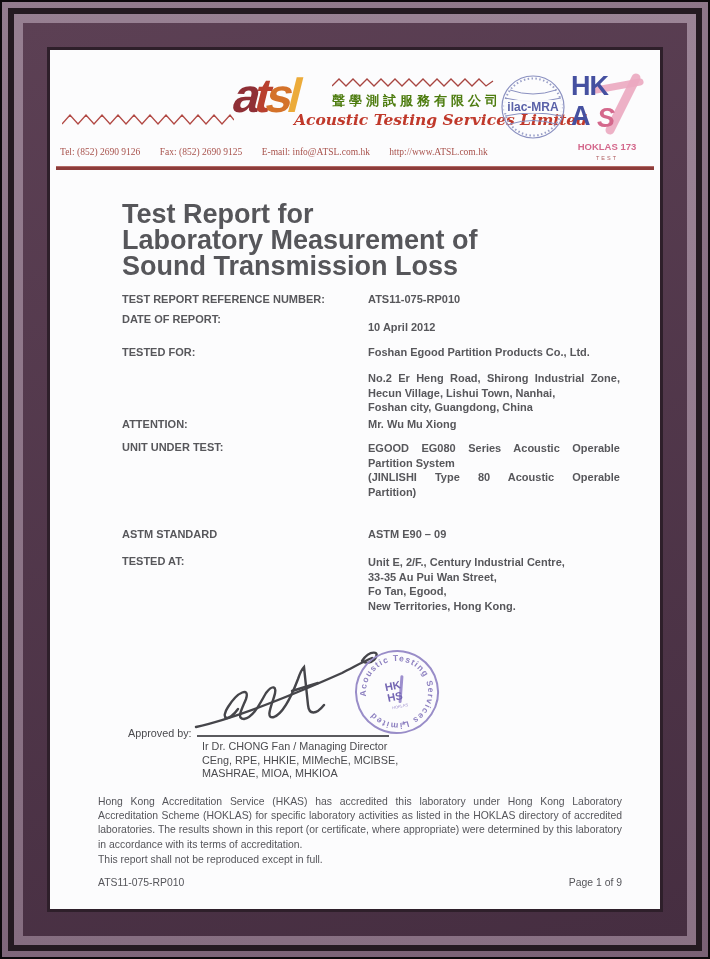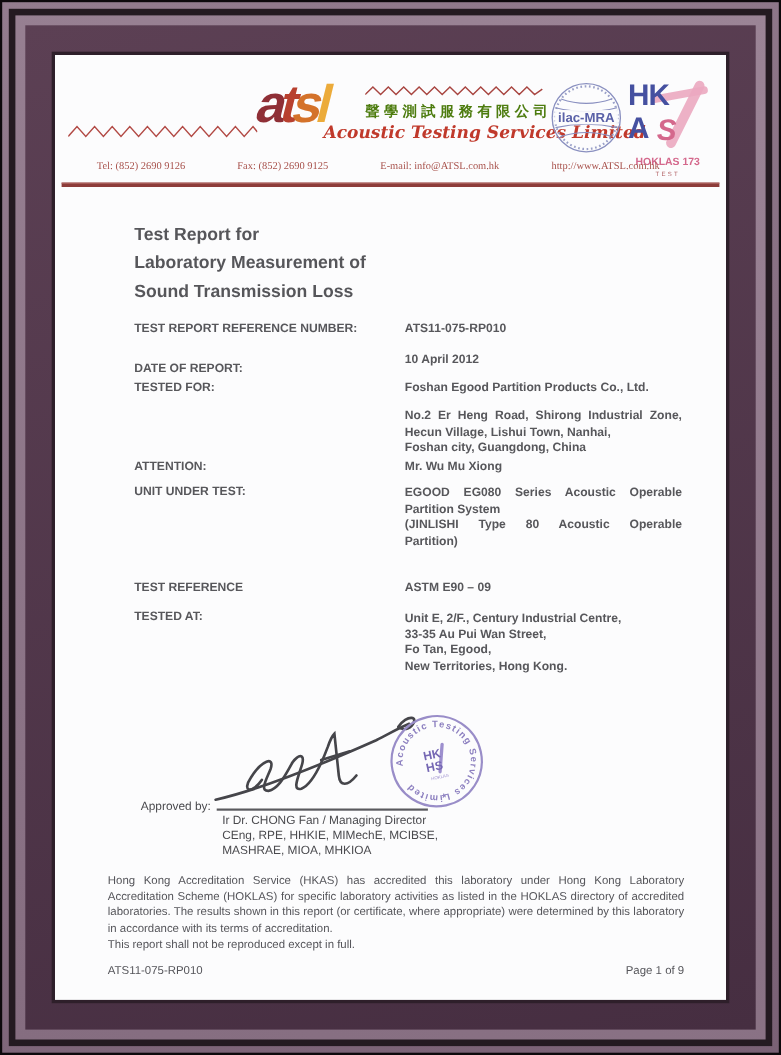--- a/index.html
+++ b/index.html
@@ -10,28 +10,28 @@
   .f3{box-sizing:border-box;width:100%;height:100%;background:#241a21;padding:6px;}
   .f4{box-sizing:border-box;width:100%;height:100%;background:linear-gradient(200deg,#9b8496,#856d80);padding:9px;}
   .f5{box-sizing:border-box;width:100%;height:100%;background:linear-gradient(165deg,#5c4054,#462e41);padding:24px;}
   .f6{box-sizing:border-box;width:100%;height:100%;background:#2e1f2a;padding:3px;}
   .paper{box-sizing:border-box;position:relative;width:100%;height:100%;background:#fcfcfd;color:#57575b;}
   .abs{position:absolute;}
   
   .hdr-serif{font-family:"Liberation Serif",serif;color:#a8524c;}
   .addr{left:10px;top:84px;font-size:9.5px;letter-spacing:.1px;white-space:nowrap;}
   .telrow{left:10px;top:97px;font-size:9.5px;white-space:nowrap;}
-  .telrow span{margin-right:17px;margin-left:28px;}
+  .telrow span{margin-right:17px;}
   .rule{left:6px;top:116px;width:598px;height:3px;background:#8d3c3a;border-top:1px solid #b26a66;}
   .atsl{left:184px;top:18px;height:58px;transform:skewX(-14deg);font-weight:bold;font-size:48px;line-height:56px;letter-spacing:-5px;}
   .atsl span{display:inline-block;}
   .cn{left:282px;top:42px;font-size:13px;font-weight:bold;letter-spacing:4px;color:#4d7c0f;white-space:nowrap;}
   .en-script{left:244px;top:60px;font-family:"DejaVu Serif",serif;font-style:italic;font-weight:bold;font-size:15.5px;color:#c0392b;white-space:nowrap;}
   
-  .title{left:72px;top:151px;font-size:16px;font-weight:bold;color:#56565a;line-height:26px;}
+  .title{left:72px;top:151px;font-size:27px;font-weight:bold;color:#56565a;line-height:26px;}
   
   .lab{position:absolute;left:72px;font-size:11px;font-weight:bold;white-space:nowrap;color:#57575b;}
   .val{position:absolute;left:318px;font-size:11px;font-weight:bold;white-space:nowrap;color:#57575b;}
   .valblock{position:absolute;left:318px;width:252px;font-size:11px;font-weight:bold;color:#57575b;}
   .vline{line-height:14.5px;}
   .j{text-align:justify;text-align-last:justify;}
   
   .approved{left:78px;top:677px;font-size:10.8px;color:#4a4a4e;}
   .sigline{left:147px;top:685px;width:192px;height:2px;background:#5a5a5e;}
   .signame{left:152px;top:690px;font-size:10.8px;line-height:13.6px;color:#4a4a4e;}
@@ -98,21 +98,21 @@
 
         <div class="abs title">
           <div>Test Report for</div>
           <div>Laboratory Measurement of</div>
           <div>Sound Transmission Loss</div>
         </div>
 
         <div class="lab" style="top:243px">TEST REPORT REFERENCE NUMBER:</div>
         <div class="val" style="top:243px">ATS11-075-RP010</div>
 
-        <div class="lab" style="top:279px">DATE OF REPORT:</div>
+        <div class="lab" style="top:263px">DATE OF REPORT:</div>
         <div class="val" style="top:271px">10 April 2012</div>
 
         <div class="lab" style="top:296px">TESTED FOR:</div>
         <div class="val" style="top:296px">Foshan Egood Partition Products Co., Ltd.</div>
 
         <div class="valblock" style="top:321px">
           <div class="vline j">No.2 Er Heng Road, Shirong Industrial Zone,</div>
           <div class="vline">Hecun Village, Lishui Town, Nanhai,</div>
           <div class="vline">Foshan city, Guangdong, China</div>
         </div>
@@ -121,21 +121,21 @@
         <div class="val" style="top:368px">Mr. Wu Mu Xiong</div>
 
         <div class="lab" style="top:391px">UNIT UNDER TEST:</div>
         <div class="valblock" style="top:391px">
           <div class="vline j">EGOOD EG080 Series Acoustic Operable</div>
           <div class="vline">Partition System</div>
           <div class="vline j">(JINLISHI Type 80 Acoustic Operable</div>
           <div class="vline">Partition)</div>
         </div>
 
-        <div class="lab" style="top:478px">TEST REFERENCE</div>
+        <div class="lab" style="top:478px">ASTM STANDARD</div>
         <div class="val" style="top:478px">ASTM E90 – 09</div>
 
         <div class="lab" style="top:505px">TESTED AT:</div>
         <div class="valblock" style="top:505px">
           <div class="vline">Unit E, 2/F., Century Industrial Centre,</div>
           <div class="vline">33-35 Au Pui Wan Street,</div>
           <div class="vline">Fo Tan, Egood,</div>
           <div class="vline">New Territories, Hong Kong.</div>
         </div>
 

